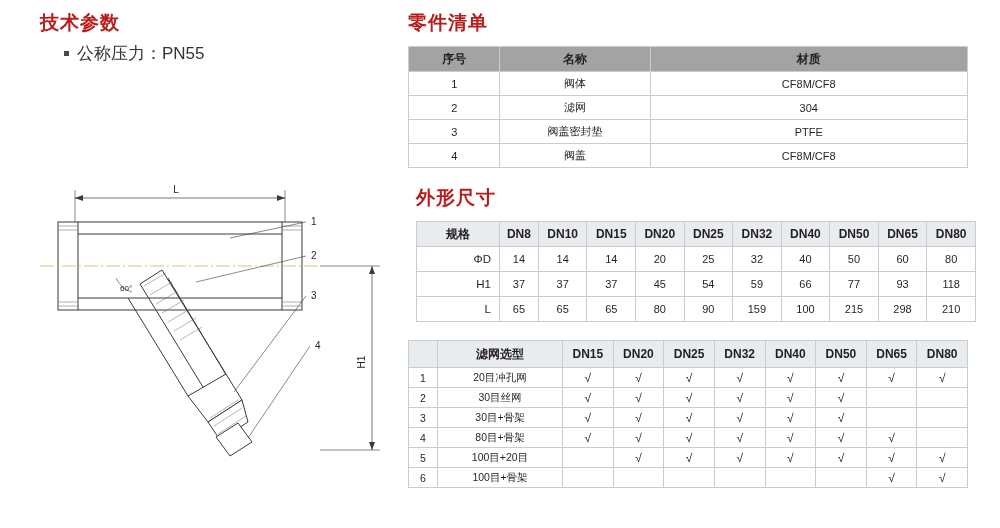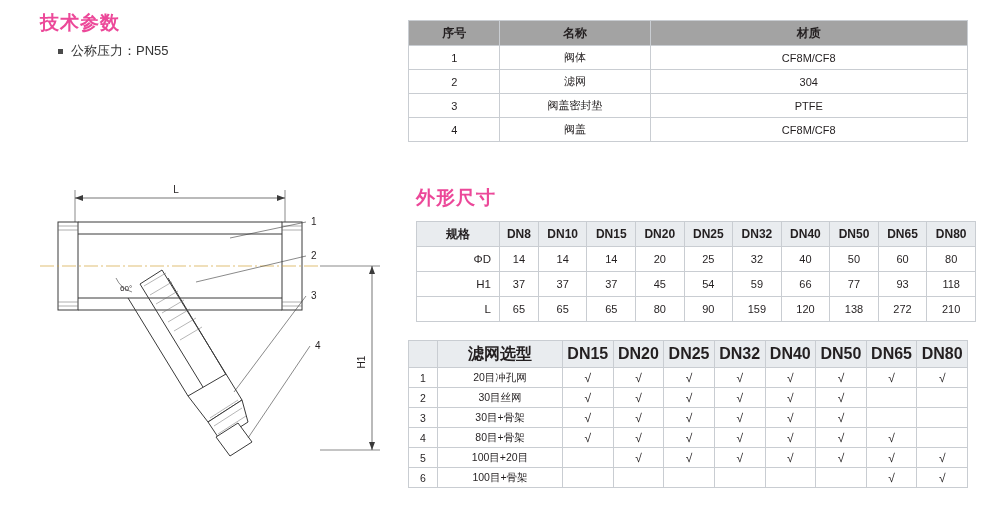--- a/index.html
+++ b/index.html
@@ -14,42 +14,42 @@
     color: #231f20;
     overflow: hidden;
     position: relative;
   }
   .page {
     position: relative;
     width: 1000px;
     height: 528px;
   }
   .section-title {
-    color: #ec4899;
+    color: #b91c1c;
     font-size: 19px;
     font-weight: bold;
     letter-spacing: 1px;
   }
   
   .left-col {
     position: absolute;
     left: 40px;
     top: 10px;
     width: 360px;
   }
   .tech-title {
     position: absolute;
     left: 0;
     top: 0;
   }
   .tech-list {
     position: absolute;
-    left: 18px;
+    left: 24px;
     top: 32px;
-    font-size: 13px;
+    font-size: 17px;
     color: #333;
   }
   .tech-item {
     display: flex;
     align-items: center;
     margin-bottom: 4px;
   }
   .sq-bullet {
     width: 5px;
     height: 5px;
@@ -119,21 +119,21 @@
     padding-right: 8px;
     font-size: 11.5px;
     border-radius: 9px;
   }
   .dims-table .hcol { width: 80px; }
 
   
   .mesh-table th {
     background: #e9ecef;
     font-weight: bold;
-    font-size: 16px;
+    font-size: 12px;
     height: 24px;
   }
   .mesh-table td { height: 17px; font-size: 10.5px; }
   .mesh-table .idx { width: 26px; }
   .mesh-table .nm  { width: 122px; }
   .check { font-size: 12px; line-height: 1; }
   h2 { margin: 0; }
 </style>
 </head>
 <body>
@@ -233,20 +233,21 @@
         <text x="291" y="139">3</text>
         <text x="295" y="189">4</text>
         <text x="345" y="202" transform="rotate(-90 345 202)" text-anchor="middle">H1</text>
       </g>
     </svg>
   </div>
 
   <div class="right-col">
 
     <div class="blk-parts">
+      <h2 class="section-title">零件清单</h2>
       <div class="tbl-wrap">
         <table class="parts-table">
           <thead>
             <tr>
               <th class="c0">序号</th>
               <th class="c1">名称</th>
               <th class="c2">材质</th>
             </tr>
           </thead>
           <tbody>
@@ -322,23 +323,23 @@
               <td>118</td>
             </tr>
             <tr>
               <td>L</td>
               <td>65</td>
               <td>65</td>
               <td>65</td>
               <td>80</td>
               <td>90</td>
               <td>159</td>
-              <td>120</td>
-              <td>138</td>
-              <td>272</td>
+              <td>100</td>
+              <td>215</td>
+              <td>298</td>
               <td>210</td>
             </tr>
           </tbody>
         </table>
       </div>
     </div>
 
     <div class="blk-mesh">
       <div class="tbl-wrap">
         <table class="mesh-table">

